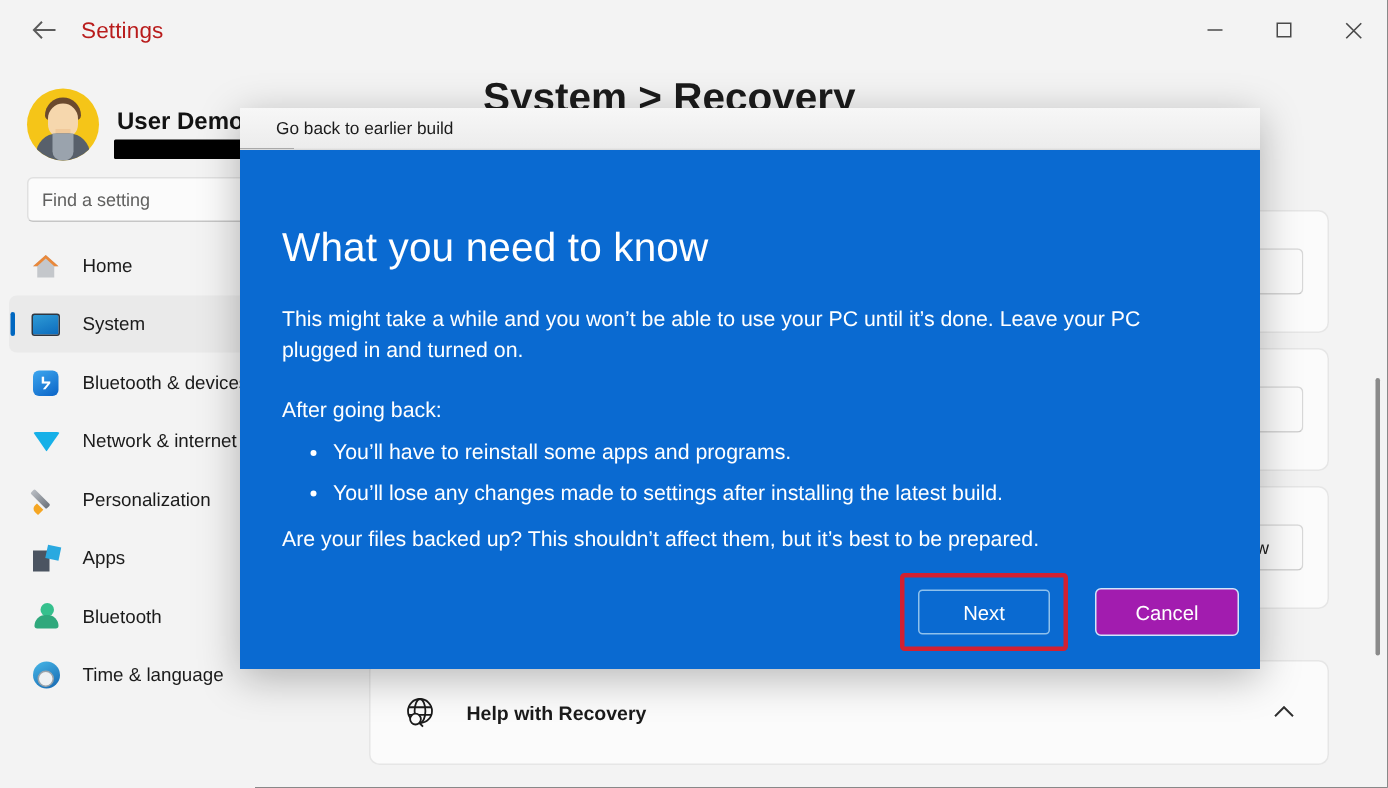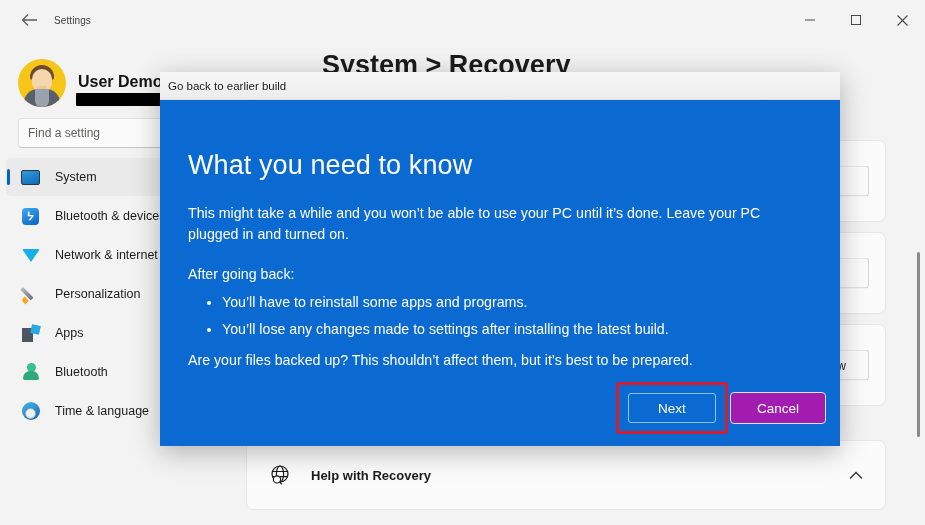--- a/index.html
+++ b/index.html
@@ -27,22 +27,22 @@
   .back-btn {
     width: 34px; height: 30px;
     margin-left: 12px;
     display: flex; align-items: center; justify-content: center;
     border-radius: 5px;
     color: #5b5b5b;
   }
   .back-btn svg { display:block; }
   .title-text {
     margin-left: 8px;
-    font-size: 10px;
-    color: #404040;
+    font-size: 15px;
+    color: #b91c1c;
     letter-spacing: .1px;
   }
   .caption-btns {
     position: absolute; right: 0; top: 0;
     display: flex; height: 40px;
   }
   .cap-btn {
     width: 46px; height: 40px;
     display: flex; align-items: center; justify-content: center;
     color: #4a4a4a;
@@ -316,21 +316,21 @@
     width: 680px; height: 374px;
     box-shadow: 0 6px 26px rgba(0,0,0,.28);
     z-index: 20;
     overflow: hidden;
   }
   .dlg-bar {
     height: 28px;
     background: linear-gradient(#f7f7f7,#ececec);
     border-bottom: 1px solid #dcdcdc;
     display:flex; align-items:center;
-    padding-left: 8px;
+    padding-left: 24px;
   }
   .dlg-bar-title {
     font-size: 11.5px; color: #1b1b1b;
   }
   .dlg-body {
     height: 346px;
     background: #0a6ad1;
     position: relative;
     padding: 36px 32px 0 28px;
   }
@@ -353,21 +353,21 @@
     margin: 6px 0 0 34px;
     color: #fff;
     font-size: 14.2px;
     line-height: 1.55;
   }
   .dlg-ul li { margin-top: 5px; }
   .dlg-p3 { margin-top: 10px; }
   .dlg-actions {
     position: absolute;
     right: 14px; bottom: 22px;
-    display: flex; align-items: center; gap: 14px;
+    display: flex; align-items: center; gap: 30px;
   }
   .btn-next-wrap { position: relative; }
   .btn-next {
     width: 88px; height: 30px;
     background: #0a6ad1;
     border: 1px solid #8fc1ec;
     color: #fff;
     font-size: 13.5px;
     font-family: "Liberation Sans", sans-serif;
     border-radius: 3px;
@@ -447,20 +447,29 @@
         <div class="redaction"></div>
       </div>
     </div>
 
     <div class="search-wrap">
       <input class="search-input" type="text" placeholder="Find a setting" style="">
     </div>
 
     <div class="nav">
 
+      <div class="nav-item">
+        <span class="nav-ico">
+          <svg class="ic-home" viewBox="0 0 20 18" fill="#b9bcc0">
+            <path d="M10 1 L19 9 H16 V17 H4 V9 H1 Z" fill="#c4c7cb"></path>
+            <path d="M10 1 L19 9 H16 L10 3.6 L4 9 H1 Z" fill="#e9883a"></path>
+          </svg>
+        </span>
+        <span class="nav-label">Home</span>
+      </div>
 
       <div class="nav-item selected">
         <span class="nav-ico">
             <span class="ic-system"></span>
           </span>
         <span class="nav-label">System</span>
       </div>
 
       <div class="nav-item">
         <span class="nav-ico">

